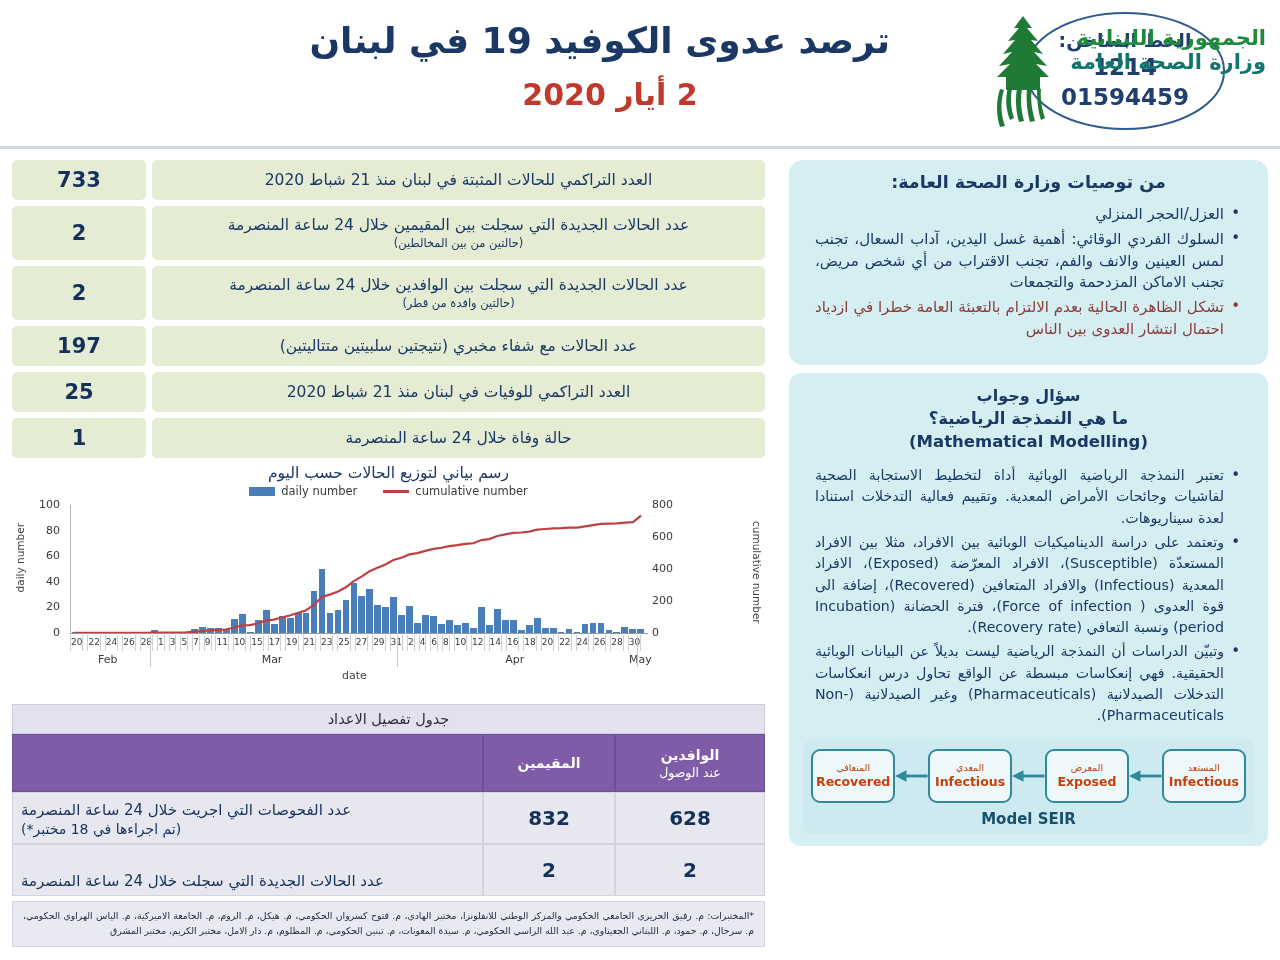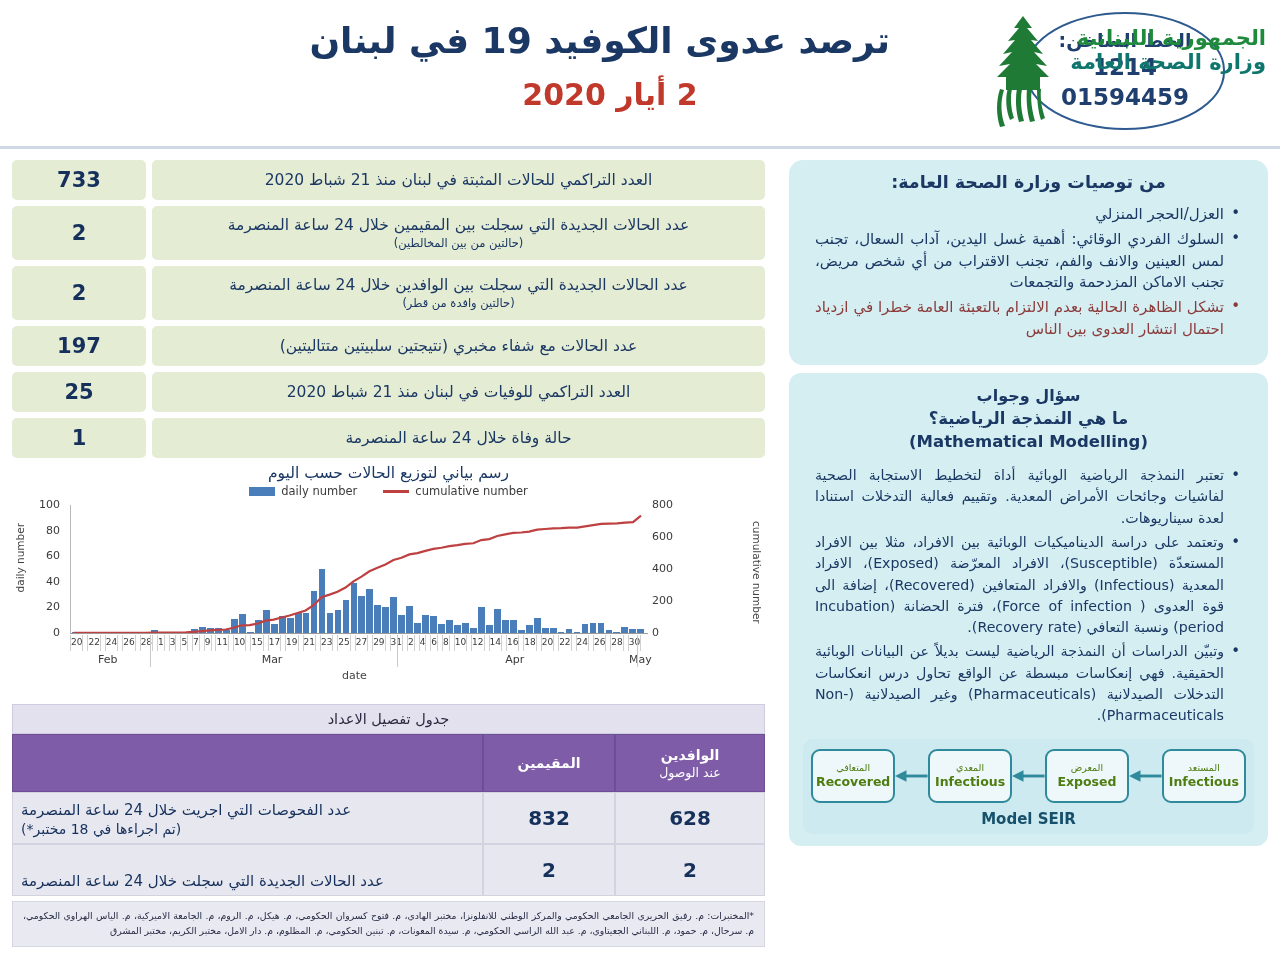--- a/index.html
+++ b/index.html
@@ -240,21 +240,21 @@
   }
   .seir-row {
     display: flex; flex-direction: row; align-items: center;
     justify-content: center; gap: 0px; direction: ltr;
   }
   .seir-node {
     width: 88px; height: 54px; background: #eef8fb;
     border: 2px solid #2f8a9b; border-radius: 9px;
     display: flex; flex-direction: column;
     align-items: center; justify-content: center;
-    color: #4d7c0f; line-height: 1.2;
+    color: #c2410c; line-height: 1.2;
   }
   .seir-ar { font-size: 9.5px; direction: rtl; }
   .seir-en { font-size: 12.5px; font-weight: 700; }
   .seir-arrow { width: 34px; height: 16px; }
   .seir-caption {
     text-align: center; font-size: 15px; font-weight: 700;
     color: #16506b; margin-top: 7px; direction: ltr;
   }
 </style>
 </head>

